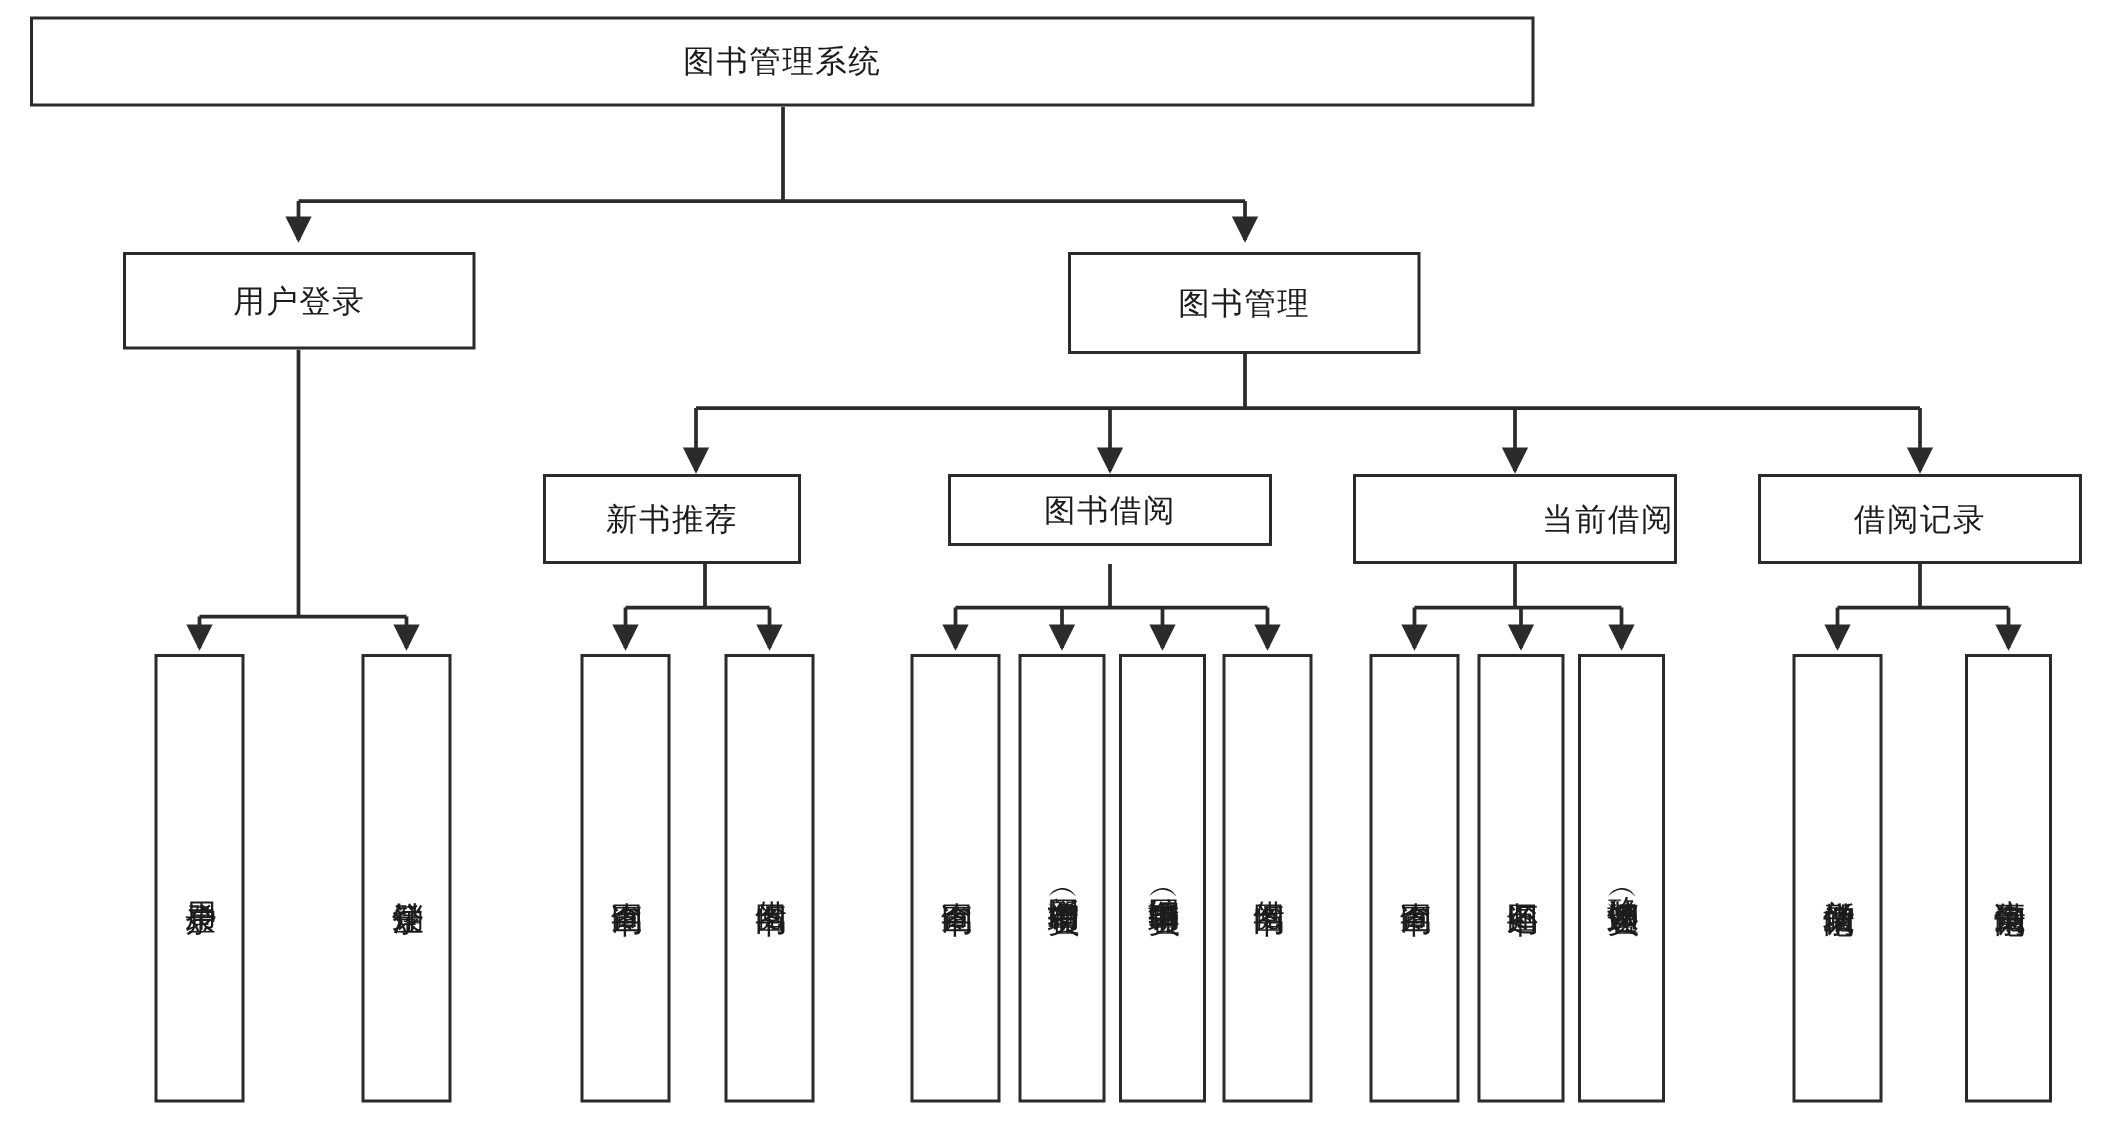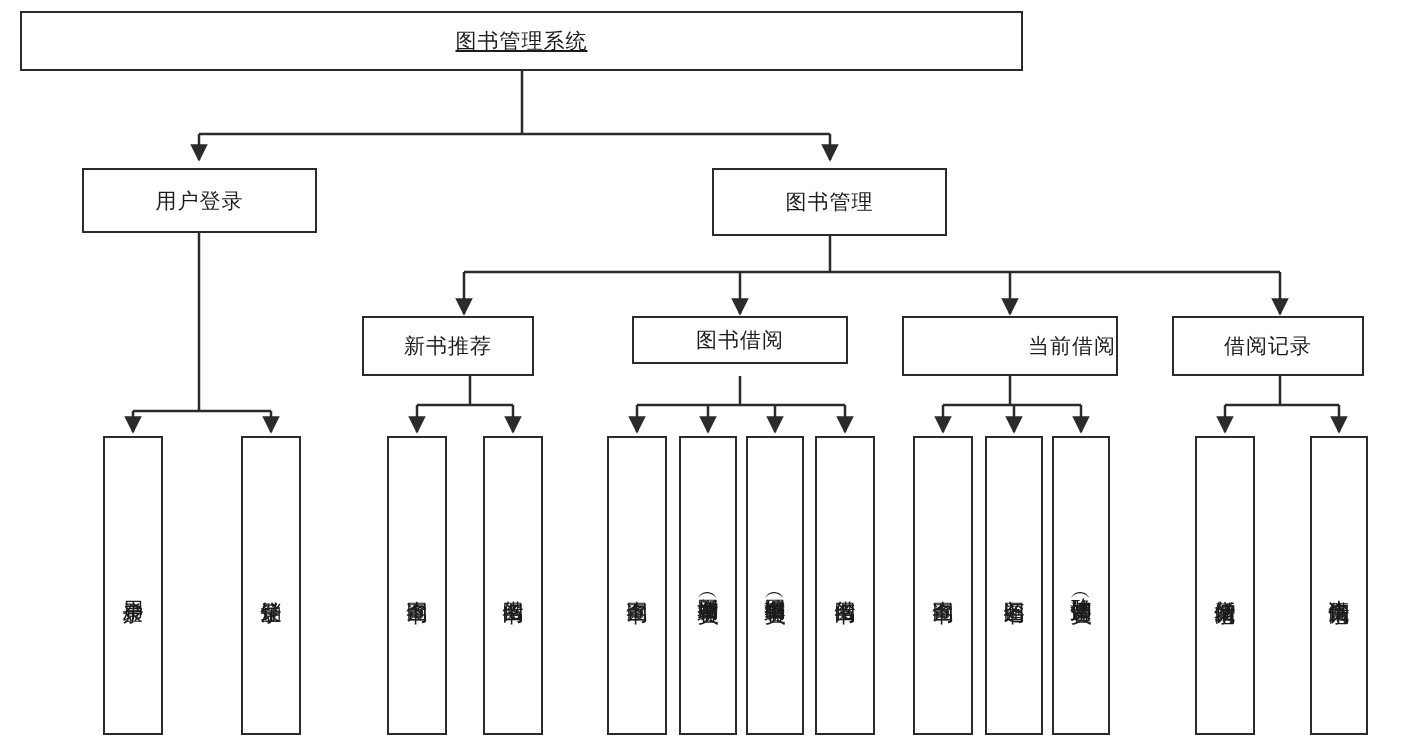--- a/index.html
+++ b/index.html
@@ -113,41 +113,41 @@
       <path d="M 1014 405 L 1014 432" marker-end="url(#arrow)"></path>
       <path d="M 1081 405 L 1081 432" marker-end="url(#arrow)"></path>
 
       <path d="M 1280 376 L 1280 405"></path>
       <path d="M 1225 405 L 1339 405"></path>
       <path d="M 1225 405 L 1225 432" marker-end="url(#arrow)"></path>
       <path d="M 1339 405 L 1339 432" marker-end="url(#arrow)"></path>
     </g>
   </svg>
 
-  <div class="node horiz" style="left:20px; top:11px; width:1003px; height:60px;text-decoration:underline;">
+  <div class="node horiz" style="left:20px; top:11px; width:1003px; height:60px;">
     <span class="label">图书管理系统</span>
   </div>
 
   <div class="node horiz" style="left:82px; top:168px; width:235px; height:65px;">
     <span class="label">用户登录</span>
   </div>
   <div class="node horiz" style="left:712px; top:168px; width:235px; height:68px;">
     <span class="label">图书管理</span>
   </div>
 
   <div class="node horiz" style="left:362px; top:316px; width:172px; height:60px;">
     <span class="label">新书推荐</span>
   </div>
   <div class="node horiz" style="left:632px; top:316px; width:216px; height:48px;">
     <span class="label">图书借阅</span>
   </div>
   <div class="node horiz" style="left:902px; top:316px; width:216px; height:60px;justify-content:flex-end;">
     <span class="label">当前借阅</span>
   </div>
-  <div class="node horiz" style="left:1172px; top:316px; width:192px; height:60px;">
+  <div class="node horiz" style="left:1172px; top:316px; width:216px; height:60px;">
     <span class="label">借阅记录</span>
   </div>
 
   <div class="node vert" style="left:103px; top:436px; width:60px; height:299px;">
     <span class="label">用户登录</span>
   </div>
   <div class="node vert" style="left:241px; top:436px; width:60px; height:299px;">
     <span class="label">注销登录</span>
   </div>
 

